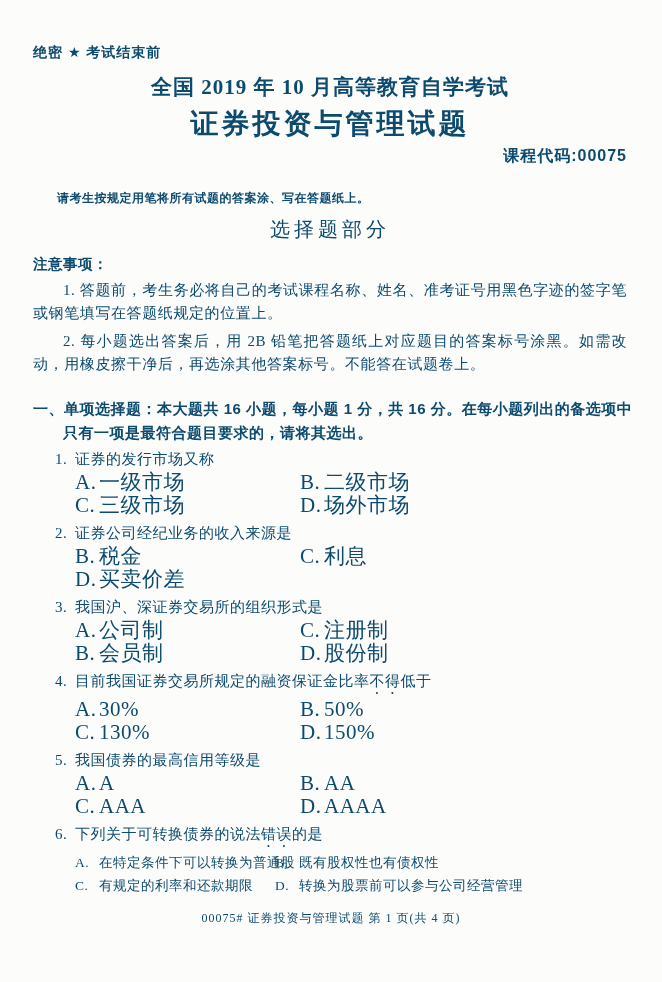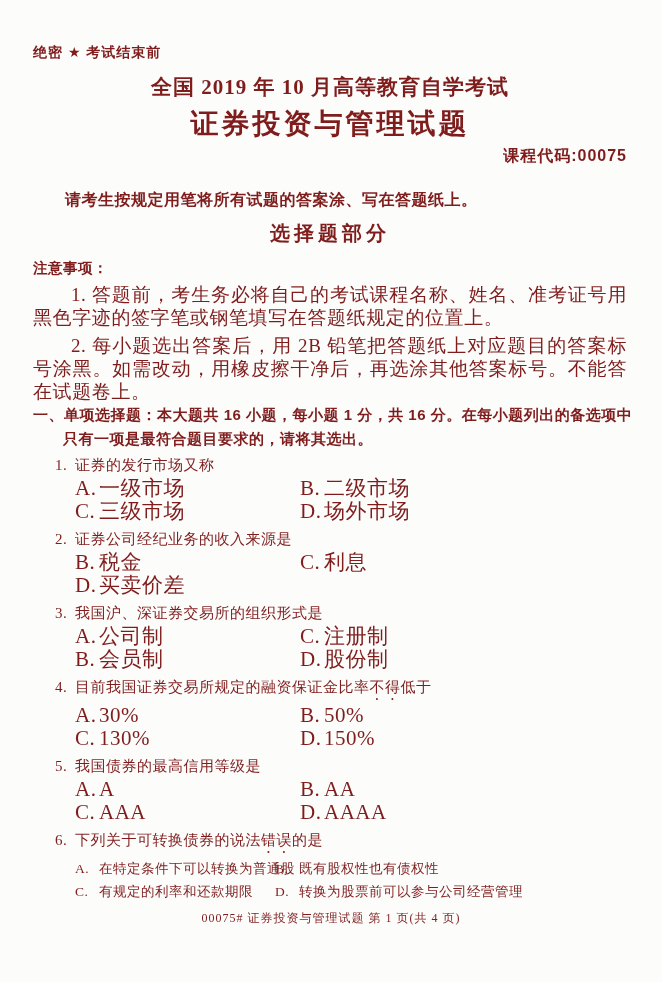--- a/index.html
+++ b/index.html
@@ -1,39 +1,39 @@
 <!DOCTYPE html>
 <html><head>
 <meta charset="utf-8">
 <style>
   html,body{margin:0;padding:0;background:#e9e9e7;}
   .page{
     position:relative;
     width:662px;height:982px;
     margin:0 auto;
     background:#fcfcfb;
-    color:#7f1d1d;
+    color:#0c4a6e;
     font-family:"Liberation Serif","DejaVu Serif",serif;
     box-sizing:border-box;
     padding:44px 35px 0 33px;
     overflow:hidden;
   }
 
   .secrecy{font-family:"Liberation Sans","DejaVu Sans",sans-serif;font-weight:bold;font-size:14px;letter-spacing:1px;}
   .title1{margin-top:11px;text-align:center;font-size:21px;font-weight:600;letter-spacing:1px;white-space:nowrap;}
   .title2{margin-top:4px;text-align:center;font-family:"Liberation Sans","DejaVu Sans",sans-serif;font-weight:bold;font-size:28px;letter-spacing:3px;white-space:nowrap;}
   .course{margin-top:3px;text-align:right;font-family:"Liberation Sans","DejaVu Sans",sans-serif;font-weight:bold;font-size:16px;letter-spacing:1px;}
 
-  .instruction{margin-top:23px;font-family:"Liberation Sans","DejaVu Sans",sans-serif;font-weight:bold;font-size:16px;text-indent:2em;letter-spacing:0.5px;}
-  .part-title{margin-top:9px;text-align:center;font-family:"Liberation Sans","DejaVu Sans",sans-serif;font-weight:bold;font-size:20px;letter-spacing:4px;}
+  .instruction{margin-top:23px;font-family:"Liberation Sans","DejaVu Sans",sans-serif;font-weight:bold;font-size:12px;text-indent:2em;letter-spacing:0.5px;}
+  .part-title{margin-top:9px;text-align:center;font-family:"Liberation Sans","DejaVu Sans",sans-serif;font-weight:normal;font-size:20px;letter-spacing:4px;}
 
   .notes-title{margin-top:12px;font-family:"Liberation Sans","DejaVu Sans",sans-serif;font-weight:bold;font-size:14.5px;letter-spacing:0.5px;}
-  .note{margin:5px 0 0 0;font-size:19px;line-height:23px;text-indent:2em;letter-spacing:0.6px;text-align:justify;}
+  .note{margin:5px 0 0 0;font-size:15px;line-height:23px;text-indent:2em;letter-spacing:0.6px;text-align:justify;}
 
-  .sec-heading{font-family:"Liberation Sans","DejaVu Sans",sans-serif;font-weight:bold;font-size:15px;line-height:24px;letter-spacing:0.5px;}
+  .sec-heading{margin-top:21px;font-family:"Liberation Sans","DejaVu Sans",sans-serif;font-weight:bold;font-size:15px;line-height:24px;letter-spacing:0.5px;}
   .sec-heading .line{white-space:nowrap;}
   .sec-heading .line2{padding-left:2em;}
 
   .questions{margin-top:3px;}
   .question{margin-bottom:5px;}
   .q-stem-row{display:flex;line-height:23px;font-size:15px;padding-left:22px;letter-spacing:0.5px;}
   .q-num{width:20px;flex:0 0 auto;}
   .q-stem{white-space:nowrap;}
   .em-dot{
     -webkit-text-emphasis:filled dot;

